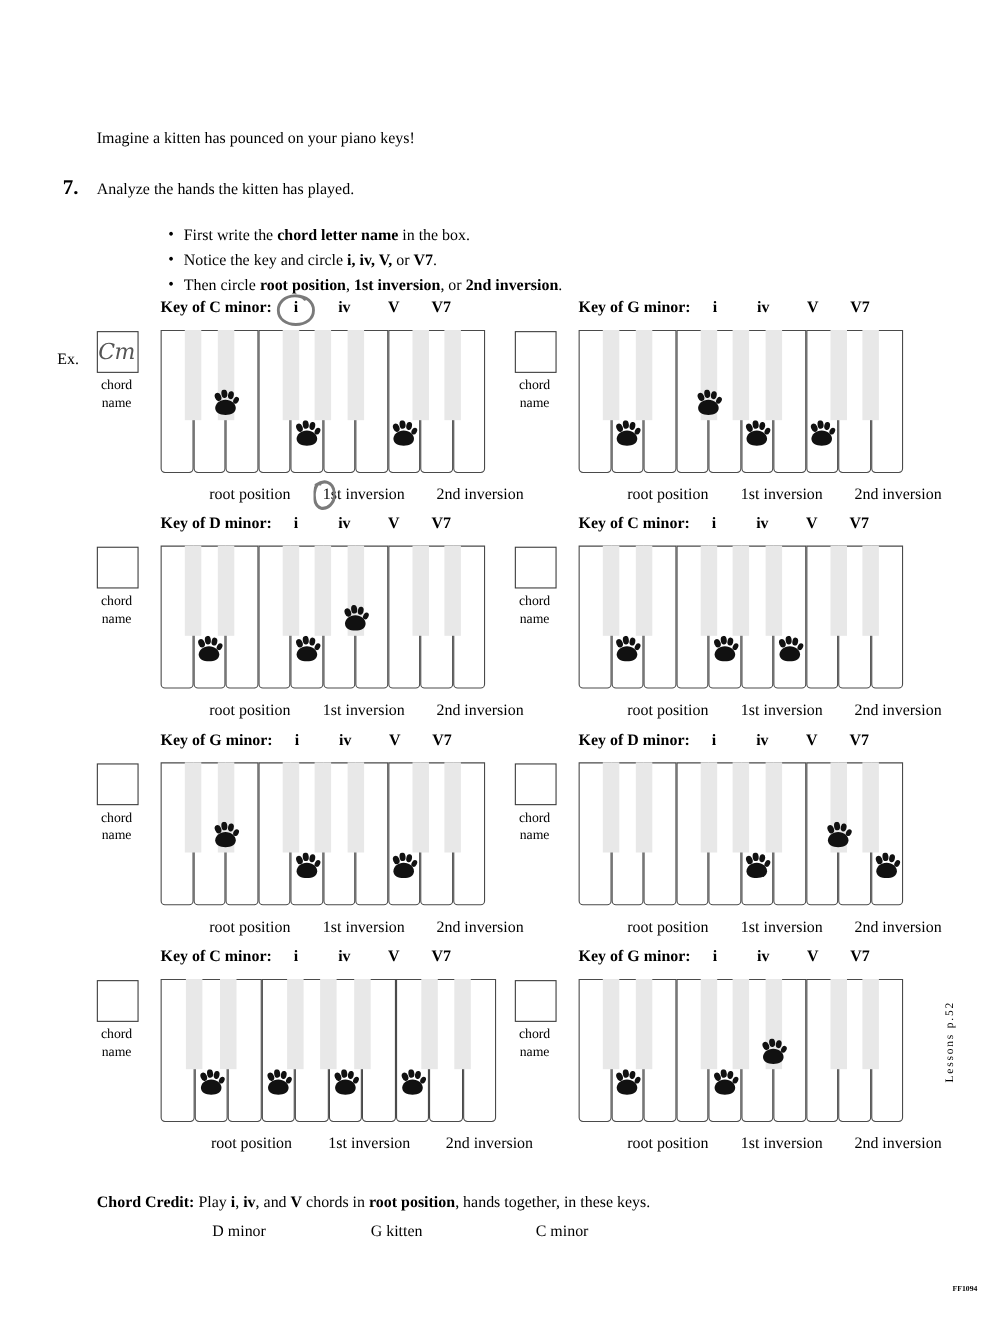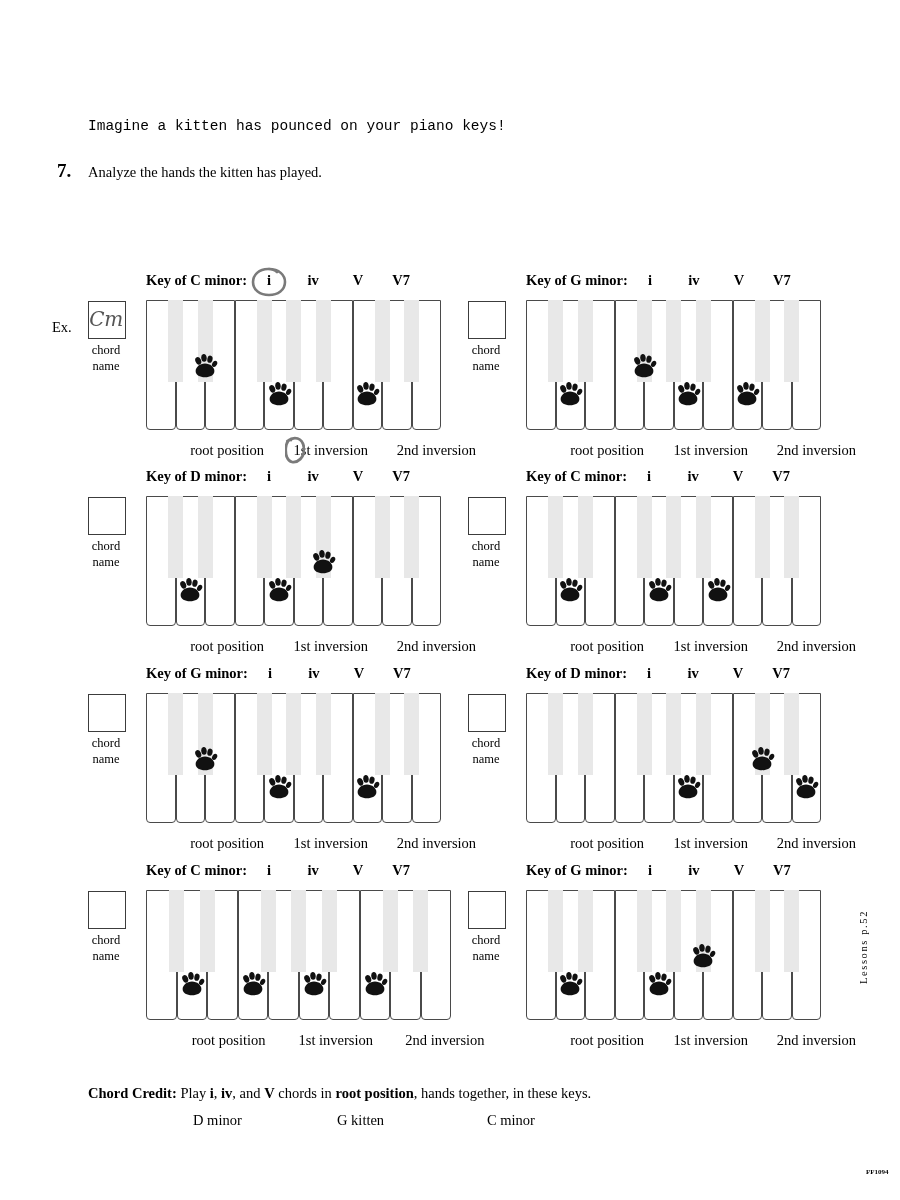--- a/index.html
+++ b/index.html
@@ -4,21 +4,21 @@
 <style>
   html,body{margin:0;padding:0;}
   body{
     width:900px;height:1200px;background:#ffffff;
     font-family:"Liberation Serif","DejaVu Serif",serif;
     color:#000;position:relative;overflow:hidden;
   }
   .page{position:absolute;inset:0;}
 
   
-  .intro{position:absolute;left:88px;top:118px;font-size:14.5px;font-family:Liberation Mono, monospace;}
+  .intro{position:absolute;left:88px;top:118px;font-size:14.5px;}
   .qnum{position:absolute;left:57px;top:160px;font-size:19px;font-weight:bold;}
   .qtext{position:absolute;left:88px;top:164px;font-size:14.5px;}
   .bullets{position:absolute;left:113px;top:188px;font-size:14.5px;line-height:23px;}
   .bullets li{list-style:none;position:relative;padding-left:14px;white-space:nowrap;}
   .bullets li:before{content:"\2022";position:absolute;left:0;top:-1px;}
   .bullets b{font-weight:bold;}
 
   .title{
     position:absolute;left:520px;top:133px;width:340px;text-align:center;
     font-size:31px;font-weight:bold;letter-spacing:.2px;
@@ -71,20 +71,25 @@
   }
 </style>
 </head>
 <body>
 
 <div class="page">
 
   <div class="intro">Imagine a kitten has pounced on your piano keys!</div>
   <div class="qnum">7.</div>
   <div class="qtext">Analyze the hands the kitten has played.</div>
+  <ul class="bullets" id="bullets">
+      <li>First write the <b>chord letter name</b> in the box.</li>
+      <li>Notice the key and circle <b>i, iv, V,</b> or <b>V7</b>.</li>
+      <li>Then circle <b>root position</b>, <b>1st inversion</b>, or <b>2nd inversion</b>.</li>
+    </ul>
 
 
   <div id="exercises">
       <div class="ex" style="left: 88px; top: 272px;">
         <div class="keyline" style="left: 58px;"><span class="kname">Key of C minor:</span><span class="rn" style="width: 44px; position: relative;">i<span class="circ" style="left: 0px; top: 0px;">
               <svg width="40" height="32" viewBox="0 0 40 32" style="position:absolute;left:2px;top:-6px;">
                 <path d="M20 3 C30 3 36 9 36 16 C36 24 29 29 20 29 C11 29 4 24 4 16 C4 9 10 3 19 3 C23 3 26 4 28 6" fill="none" stroke="#7a7a7a" stroke-width="2.6" stroke-linecap="round"></path>
               </svg>
             </span></span><span class="rn" style="width: 44px;">iv</span><span class="rn" style="width: 46px;">V</span><span class="rn" style="width: 40px;">V7</span></div>
         <div class="box" style="left: 0px; top: 29px;"></div>

